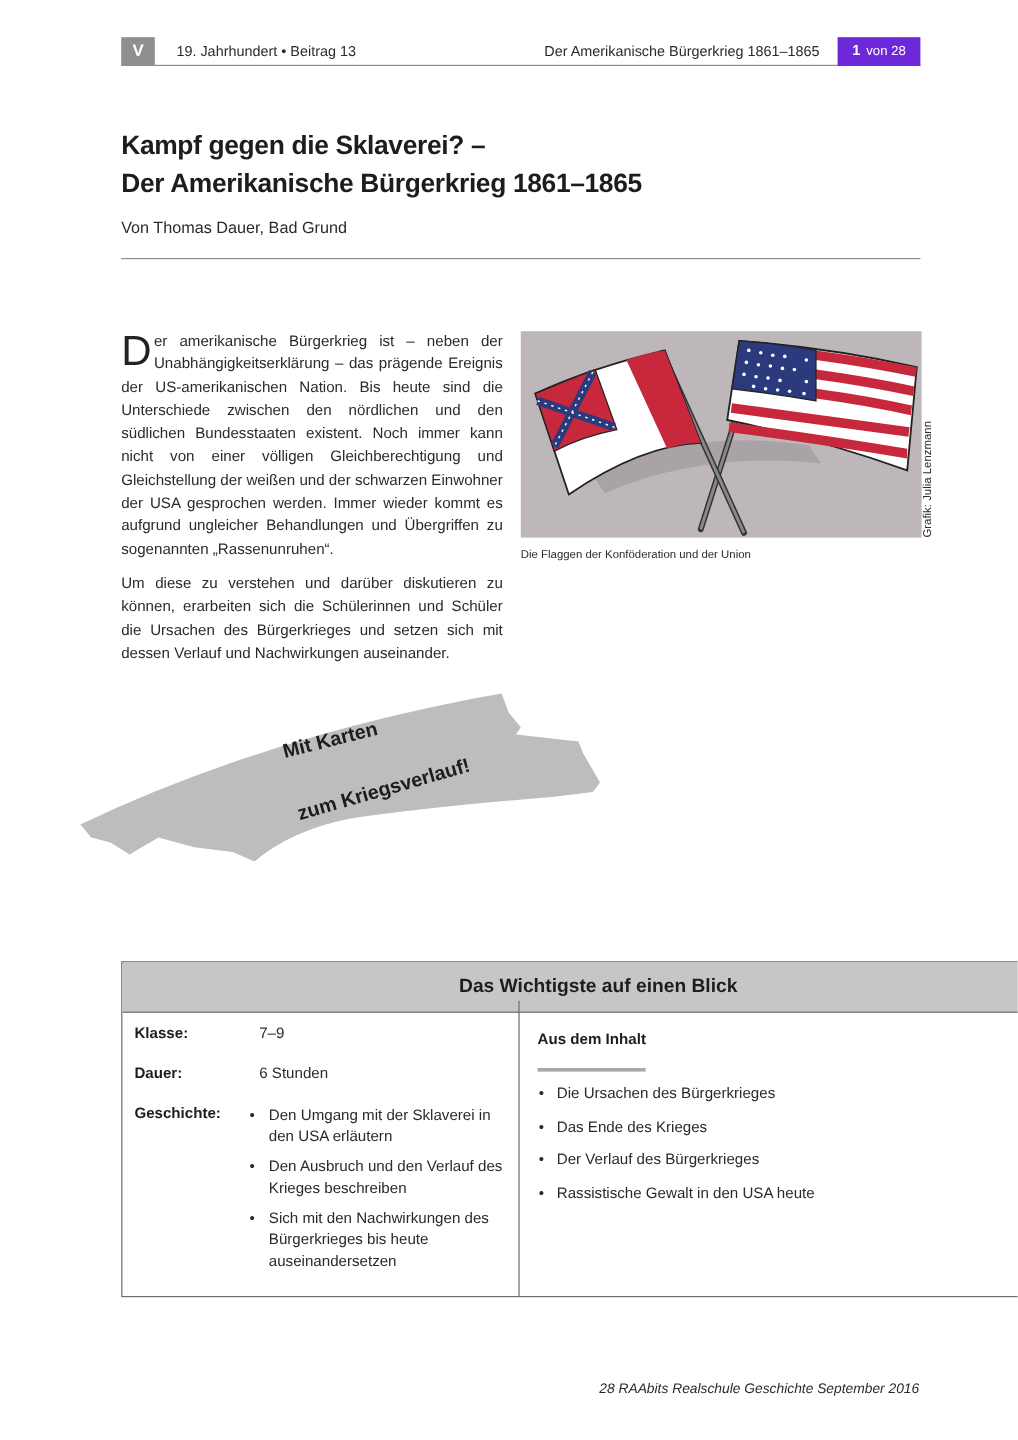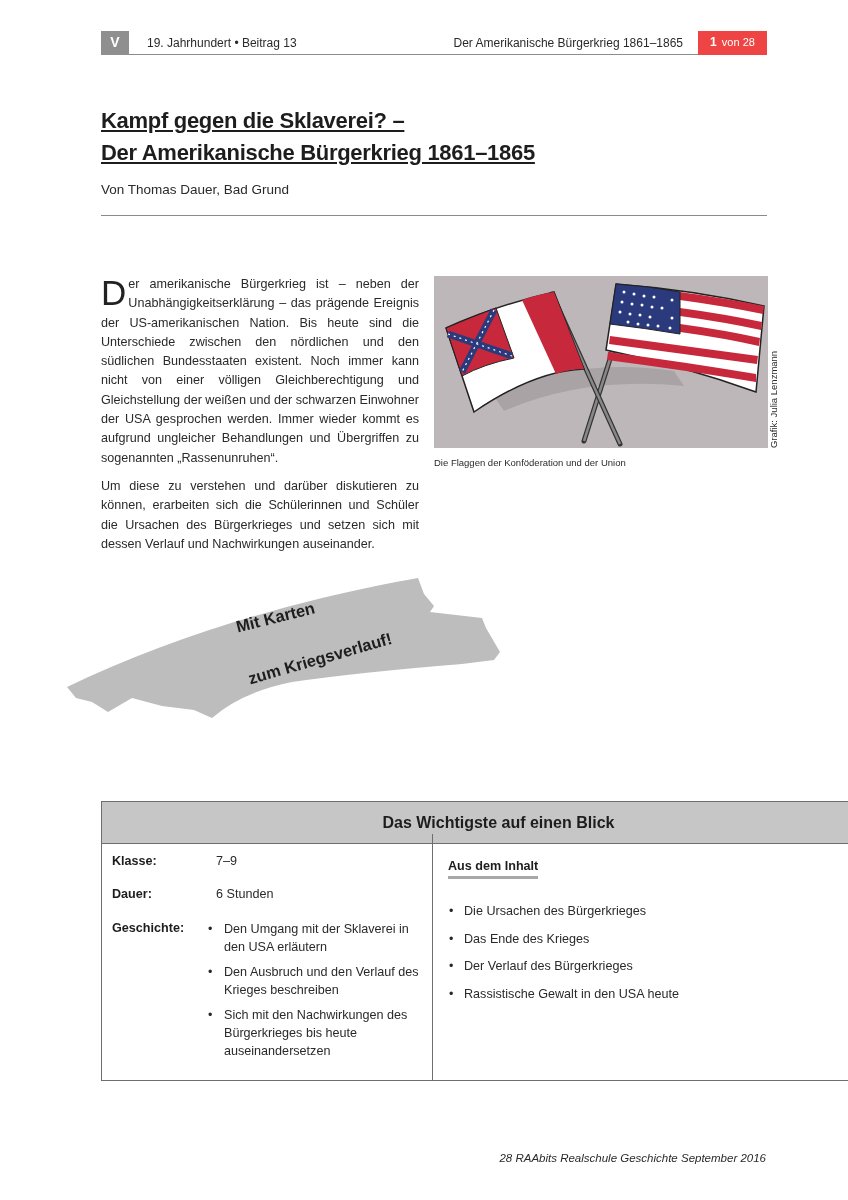--- a/index.html
+++ b/index.html
@@ -4,25 +4,25 @@
 <style>
   * { box-sizing: border-box; margin: 0; padding: 0; }
   html, body { width: 848px; height: 1200px; background: #ffffff; overflow: hidden; }
   body { position: relative; font-family: "Liberation Sans", "DejaVu Sans", sans-serif; color: #1f1f1f; }
 
   
   .hdr { position: absolute; left: 101px; top: 31px; width: 666px; height: 24px; border-bottom: 1px solid #8c8c8c; }
   .hdr-badge { position: absolute; left: 0; top: 0; width: 28px; height: 24px; background: #8f8f8f; color: #fff; font-weight: bold; font-size: 14px; text-align: center; line-height: 22px; }
   .hdr-left { position: absolute; left: 46px; top: 5px; font-size: 12px; color: #2a2a2a; }
   .hdr-right { position: absolute; right: 84px; top: 5px; font-size: 12px; color: #2a2a2a; }
-  .hdr-page { position: absolute; right: 0; top: 0; width: 69px; height: 24px; background: #ef4444; color: #fff; font-size: 11px; text-align: center; line-height: 22px; }
+  .hdr-page { position: absolute; right: 0; top: 0; width: 69px; height: 24px; background: #6d28d9; color: #fff; font-size: 11px; text-align: center; line-height: 22px; }
   .hdr-page b { font-size: 12px; margin-right: 2px; }
 
   
-  .title { position: absolute; left: 101px; top: 105px; font-size: 22px; font-weight: bold; line-height: 32px; color: #1d1d1d; letter-spacing: -0.3px; text-decoration: underline; }
+  .title { position: absolute; left: 101px; top: 105px; font-size: 22px; font-weight: bold; line-height: 32px; color: #1d1d1d; letter-spacing: -0.3px; }
   .author { position: absolute; left: 101px; top: 182px; font-size: 13.5px; color: #2a2a2a; }
   .rule { position: absolute; left: 101px; top: 215px; width: 666px; height: 1px; background: #8a8a8a; }
 
   
   .intro { position: absolute; left: 101px; top: 275px; width: 318px; font-size: 12.6px; line-height: 19.3px; color: #2a2a2a; text-align: justify; hyphens: manual; }
   .intro p { margin-bottom: 9px; }
   .dropcap { float: left; font-size: 35px; line-height: 32px; margin: 2px 2px 0 0; font-weight: normal; color: #222; }
 
   
   .figure { position: absolute; left: 434px; top: 276px; width: 334px; height: 172px; background: #bdb7ba; overflow: hidden; }
@@ -39,21 +39,21 @@
   .box { position: absolute; left: 101px; top: 801px; width: 795px; height: 280px; border: 1px solid #6e6e6e; }
   .box-head { height: 42px; background: #c6c6c6; border-bottom: 1px solid #6e6e6e; text-align: center; font-weight: bold; font-size: 16px; line-height: 42px; color: #1d1d1d; }
   .box-left { position: absolute; left: 0; top: 32px; width: 331px; bottom: 0; border-right: 1px solid #6e6e6e; }
   .box-right { position: absolute; left: 331px; top: 42px; right: 0; bottom: 0; }
   .row { position: absolute; left: 10px; font-size: 12.6px; }
   .lbl { position: absolute; left: 0; font-weight: bold; color: #1d1d1d; white-space: nowrap; }
   .val { position: absolute; left: 104px; color: #2a2a2a; white-space: nowrap; }
   .komp-list { position: absolute; left: 106px; top: 86px; width: 222px; list-style: none; font-size: 12.6px; line-height: 18px; color: #2a2a2a; }
   .komp-list li { position: relative; padding-left: 16px; margin-bottom: 7px; }
   .komp-list li::before { content: "•"; position: absolute; left: 0; top: 0; }
-  .inhalt-title { position: absolute; left: 15px; top: 15px; font-weight: bold; font-size: 12.6px; color: #1d1d1d; padding-bottom: 3px; border-bottom: 3px solid #a8a8a8; }
+  .inhalt-title { position: absolute; left: 15px; top: 15px; font-weight: bold; font-size: 12.6px; color: #1d1d1d; padding-bottom: 17px; border-bottom: 3px solid #a8a8a8; }
   .inhalt-list { position: absolute; left: 16px; top: 58px; width: 310px; list-style: none; font-size: 12.6px; line-height: 18px; color: #2a2a2a; }
   .inhalt-list li { position: relative; padding-left: 15px; margin-bottom: 9.5px; }
   .inhalt-list li::before { content: "•"; position: absolute; left: 0; top: 0; }
 
   .footer { position: absolute; right: 82px; top: 1152px; font-size: 11.5px; font-style: italic; color: #2a2a2a; }
 </style>
 </head>
 <body>
 
 <div class="hdr">

